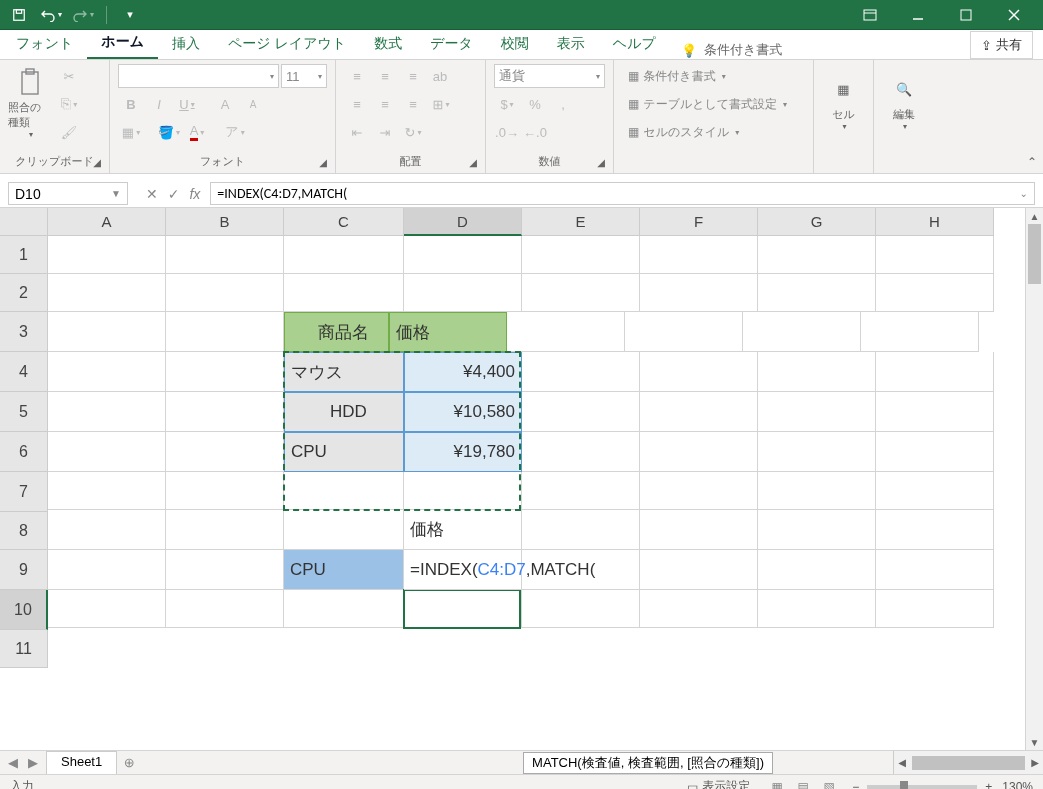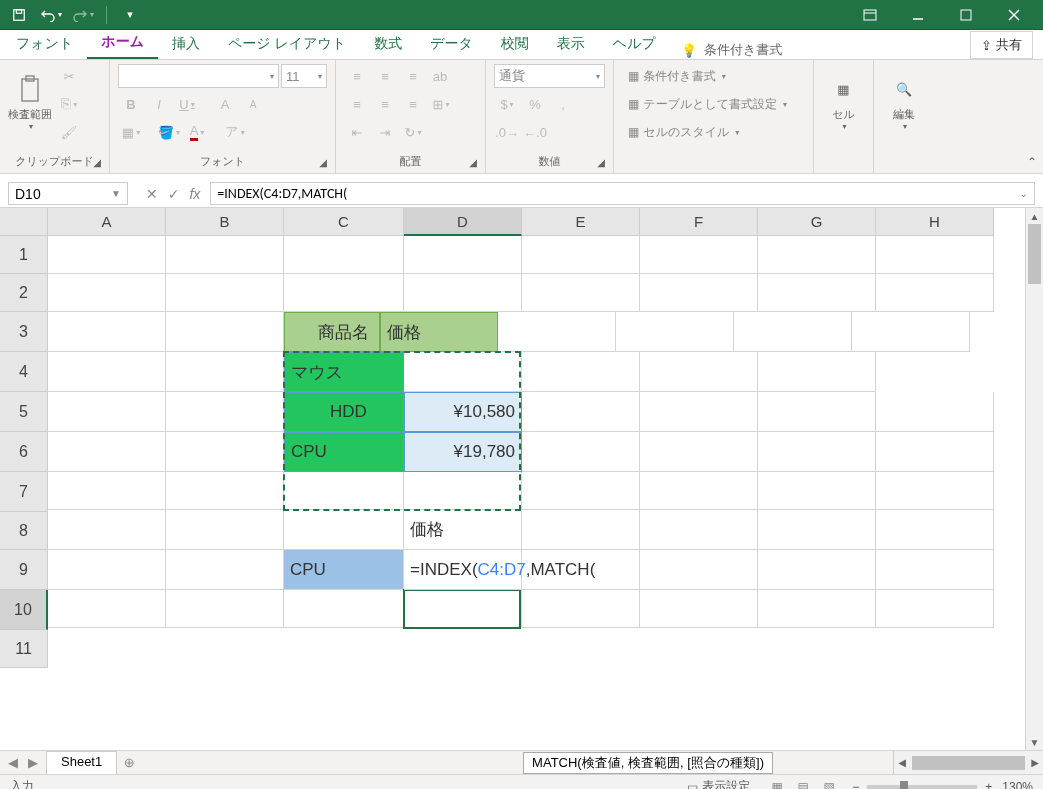--- a/index.html
+++ b/index.html
@@ -10,21 +10,21 @@
 .titlebar .qat { display: flex; align-items: center; gap: 6px; }
 .titlebar .qat-btn { width: 26px; height: 26px; display: flex; align-items: center; justify-content: center; color: #fff; cursor: pointer; }
 .titlebar .qat-sep { width: 1px; height: 18px; background: rgba(255,255,255,.3); margin: 0 4px; }
 .titlebar .spacer { flex: 1; }
 .titlebar .winbtns { display: flex; gap: 2px; }
 .titlebar .winbtn { width: 46px; height: 28px; display: flex; align-items: center; justify-content: center; color: #fff; cursor: pointer; }
 
 
 .ribbon-tabs { height: 30px; background: #fff; display: flex; align-items: flex-end; padding: 0 2px; border-bottom: 1px solid #d4d4d4; }
 .tab { padding: 6px 14px; font-size: 14px; color: #217346; cursor: pointer; }
-.tab.active { color: #a21caf; border-bottom: 2px solid #217346; font-weight: 600; text-align: center; }
+.tab.active { color: #0f172a; border-bottom: 2px solid #217346; font-weight: 600; text-align: center; }
 .tellme { display: flex; align-items: center; gap: 6px; color: #666; padding: 0 12px; }
 .share-btn { margin-left: auto; margin-right: 8px; padding: 4px 10px; border: 1px solid #d4d4d4; display: flex; align-items: center; gap: 4px; color: #333; cursor: pointer; }
 
 
 .ribbon { height: 114px; background: #f3f2f1; border-bottom: 1px solid #d4d4d4; display: flex; position: relative; }
 .group { border-right: 1px solid #d4d4d4; padding: 4px 8px 2px 8px; display: flex; flex-direction: column; }
 .group-body { flex: 1; display: flex; align-items: flex-start; gap: 4px; }
 .group-label { font-size: 11px; color: #666; text-align: center; padding: 2px 0; position: relative; }
 .group-label .launcher { position: absolute; right: -2px; bottom: 2px; width: 12px; height: 12px; font-size: 10px; color: #666; cursor: pointer; }
 .bigbtn { display: flex; flex-direction: column; align-items: center; justify-content: center; width: 44px; height: 78px; color: #666; cursor: pointer; }
@@ -56,21 +56,21 @@
 .colhdr .ch { background: #e6e6e6; border-right: 1px solid #ccc; border-bottom: 1px solid #ccc; display: flex; align-items: center; justify-content: center; color: #444; font-size: 15px; }
 .colhdr .ch.sel { background: #d2d2d2; border-bottom: 2px solid #217346; }
 .rowhdr { position: absolute; left: 0; top: 28px; bottom: 0; width: 48px; }
 .rowhdr .rh { background: #e6e6e6; border-right: 1px solid #ccc; border-bottom: 1px solid #ccc; display: flex; align-items: center; justify-content: center; color: #444; font-size: 16px; }
 .rowhdr .rh.sel { background: #d2d2d2; border-right: 2px solid #217346; }
 .cells { position: absolute; left: 48px; top: 28px; right: 0; bottom: 0; }
 .cellrow { display: flex; }
 .cell { border-right: 1px solid #d4d4d4; border-bottom: 1px solid #d4d4d4; padding: 0 6px; display: flex; align-items: center; font-family: "Meiryo", sans-serif; font-size: 17px; color: #333; overflow: visible; white-space: nowrap; }
 .cell.num { justify-content: flex-end; }
 .hdr-green { background: #a9d08e; border: 1px solid #70ad47; }
-.body-blue { background: #22c55e; border: 1px solid #5b9bd5; }
+.body-blue { background: #e5e5e5; border: 1px solid #5b9bd5; }
 .body-ltblue { background: #ddebf7; border: 1px solid #5b9bd5; }
 .sel-blue { background: #9bc2e6; }
 .vscroll { width: 18px; background: #f1f1f1; border-left: 1px solid #d4d4d4; position: relative; }
 .vscroll .thumb { position: absolute; left: 2px; right: 2px; top: 16px; height: 60px; background: #c1c1c1; }
 .vscroll .arr { position: absolute; left: 0; right: 0; height: 16px; display: flex; align-items: center; justify-content: center; font-size: 10px; color: #666; cursor: pointer; }
 
 .active-cell { position: absolute; border: 2px solid #217346; pointer-events: none; }
 .marquee { position: absolute; border: 2px dashed #217346; pointer-events: none; }
 
 
@@ -168,21 +168,21 @@
 <div class="ribbon">
   <div class="group" style="width:110px">
     <div class="group-body">
       <div class="bigbtn">
         <div class="ico">
             <svg width="24" height="28" viewBox="0 0 24 28" fill="none" stroke="#888" stroke-width="1.4">
               <rect x="4" y="4" width="16" height="22"></rect>
               <rect x="8" y="1" width="8" height="5"></rect>
             </svg>
           </div>
-        <div class="lbl">検査範囲</div>
+        <div class="lbl">照合の種類</div>
         <div class="dd">▾</div>
       </div>
       <div class="col">
         <div class="smbtn disabled">✂</div>
         <div class="smbtn disabled">⎘<span class="dd">▾</span></div>
         <div class="smbtn disabled">🖌</div>
       </div>
     </div>
     <div class="group-label"><span>クリップボード</span><span class="launcher">◢</span></div>
   </div>
@@ -378,31 +378,32 @@
           <div class="cell" style="width: 120px; height: 38px;"></div>
           <div class="cell" style="width: 118px; height: 38px;"></div>
           <div class="cell" style="width: 118px; height: 38px;"></div>
           <div class="cell" style="width: 118px; height: 38px;"></div>
           <div class="cell" style="width: 118px; height: 38px;"></div>
           <div class="cell" style="width: 118px; height: 38px;"></div>
         </div>
         <div class="cellrow" style="height: 40px;">
           <div class="cell" style="width: 118px; height: 40px;"></div>
           <div class="cell" style="width: 118px; height: 40px;"></div>
-          <div class="cell hdr-green" style="width: 96px; height: 40px; padding-left: 33px;">商品名</div>
+          <div class="cell hdr-green" style="width: 105px; height: 40px; padding-left: 33px;">商品名</div>
           <div class="cell hdr-green" style="width: 118px; height: 40px;">価格</div>
           <div class="cell" style="width: 118px; height: 40px;"></div>
           <div class="cell" style="width: 118px; height: 40px;"></div>
           <div class="cell" style="width: 118px; height: 40px;"></div>
           <div class="cell" style="width: 118px; height: 40px;"></div>
         </div>
         <div class="cellrow" style="height: 40px;">
           <div class="cell" style="width: 118px; height: 40px;"></div>
           <div class="cell" style="width: 118px; height: 40px;"></div>
           <div class="cell body-blue" style="width: 120px; height: 40px;">マウス</div>
+          <div class="cell body-ltblue num" style="width: 118px; height: 40px;">¥4,400</div>
           <div class="cell" style="width: 118px; height: 40px;"></div>
           <div class="cell" style="width: 118px; height: 40px;"></div>
           <div class="cell" style="width: 118px; height: 40px;"></div>
           <div class="cell" style="width: 118px; height: 40px;"></div>
         </div>
         <div class="cellrow" style="height: 40px;">
           <div class="cell" style="width: 118px; height: 40px;"></div>
           <div class="cell" style="width: 118px; height: 40px;"></div>
           <div class="cell body-blue" style="width: 120px; height: 40px; padding-left: 45px;">HDD</div>
           <div class="cell body-ltblue num" style="width: 118px; height: 40px;">¥10,580</div>

